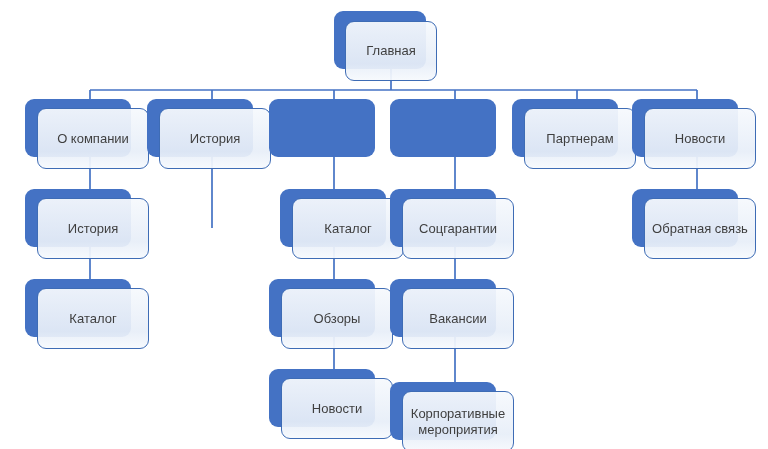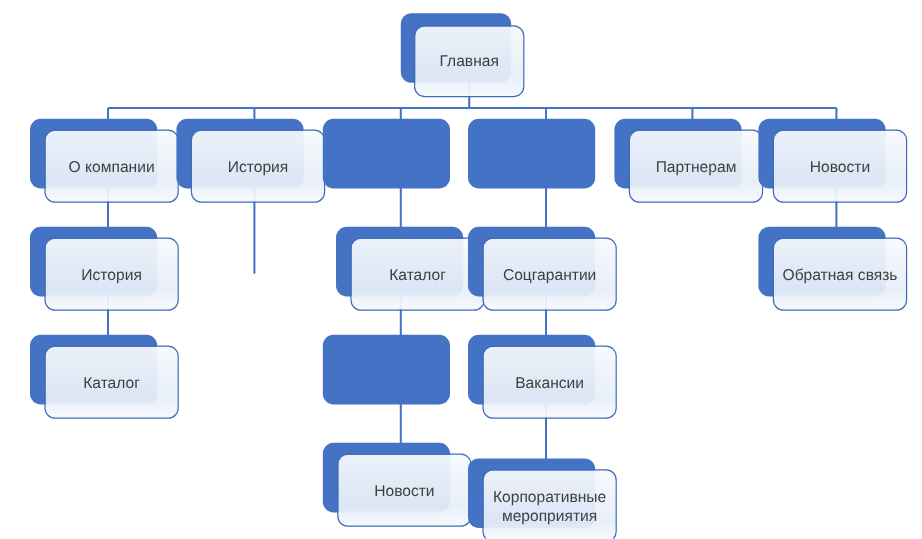--- a/index.html
+++ b/index.html
@@ -88,20 +88,23 @@
     <div class="shadow"></div>
   </div>
   <div class="node" style="left:280px;top:189px">
     <div class="shadow"></div>
     <div class="box">
       <span>Каталог</span>
     </div>
   </div>
   <div class="node" style="left:269px;top:279px">
     <div class="shadow"></div>
+    <div class="box">
+      <span>Обзоры</span>
+    </div>
   </div>
   <div class="node" style="left:269px;top:369px">
     <div class="shadow"></div>
     <div class="box">
       <span>Новости</span>
     </div>
   </div>
 
   <div class="node" style="left:390px;top:99px">
     <div class="shadow"></div>

